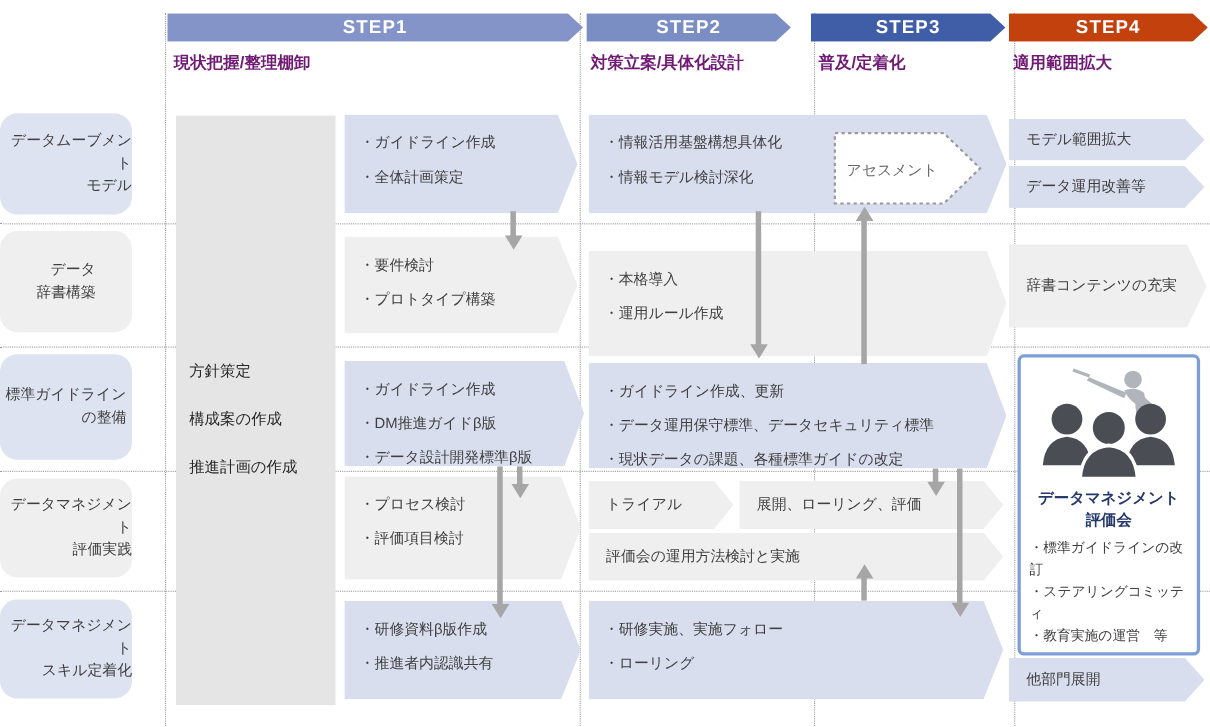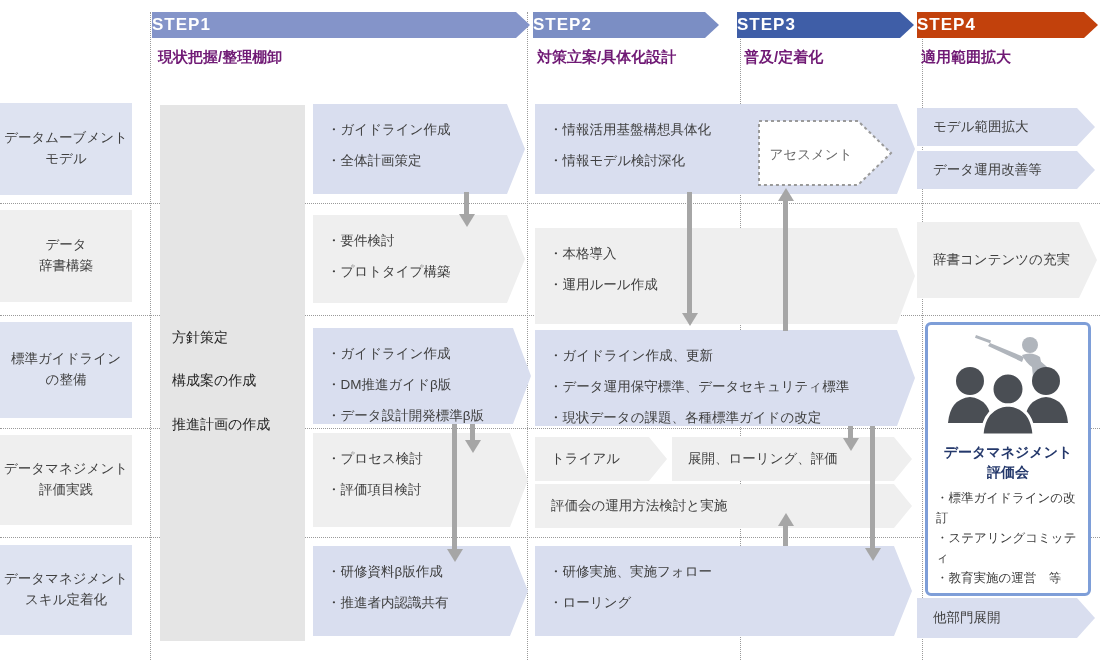--- a/index.html
+++ b/index.html
@@ -5,31 +5,31 @@
   html,body{margin:0;padding:0;background:#ffffff;}
   body{font-family:"Liberation Sans","DejaVu Sans",sans-serif;color:#3f3f3f;}
   #canvas{position:relative;width:1100px;height:661px;background:#fff;overflow:hidden;}
 
   
   .gv{position:absolute;width:0;border-left:1px dotted #9a9a9a;top:12px;height:648px;z-index:1;}
   .gh{position:absolute;height:0;border-top:1px dotted #9a9a9a;left:0;width:1100px;z-index:1;}
 
   
   .step-head{position:absolute;top:12px;height:26px;z-index:6;color:#fff;font-weight:bold;
-    font-size:17px;letter-spacing:1px;text-align:left;line-height:26px;
+    font-size:17px;letter-spacing:1px;text-align:center;line-height:26px;
     clip-path:polygon(0 0,calc(100% - 14px) 0,100% 50%,calc(100% - 14px) 100%,0 100%);}
   .h1{left:152px;width:378px;background:#8494c9;}
   .h2{left:533px;width:186px;background:#7b8ec4;}
   .h3{left:737px;width:177px;background:#3f5ea7;}
   .h4{left:917px;width:181px;background:#c2410c;}
   .phase{position:absolute;top:48px;height:22px;font-size:15px;color:#701a75;z-index:6;white-space:nowrap;font-weight:bold;}
 
   
-  .rowlab{position:absolute;left:0;width:132px;z-index:2;display:flex;align-items:center;justify-content:center;
-    text-align:center;font-size:13.5px;color:#3f3f3f;white-space:pre-line;line-height:1.55;}
+  .rowlab{position:absolute;left:0;width:120px;z-index:2;display:flex;align-items:center;justify-content:center;
+    text-align:right;font-size:13.5px;color:#3f3f3f;white-space:pre-line;line-height:1.55;border-radius:16px;}
   .lav{background:#dee3f1;}
   .gry{background:#efefef;}
 
   
   .plan{position:absolute;left:160px;top:105px;width:145px;height:536px;background:#e5e5e5;z-index:2;}
   .plan .txt{position:absolute;left:12px;top:222px;font-size:14px;color:#262626;white-space:pre-line;line-height:1.55;}
 
   
   .chev{position:absolute;z-index:2;box-sizing:border-box;font-size:13.5px;color:#3f3f3f;
     clip-path:polygon(0 0,calc(100% - 18px) 0,100% 50%,calc(100% - 18px) 100%,0 100%);}

